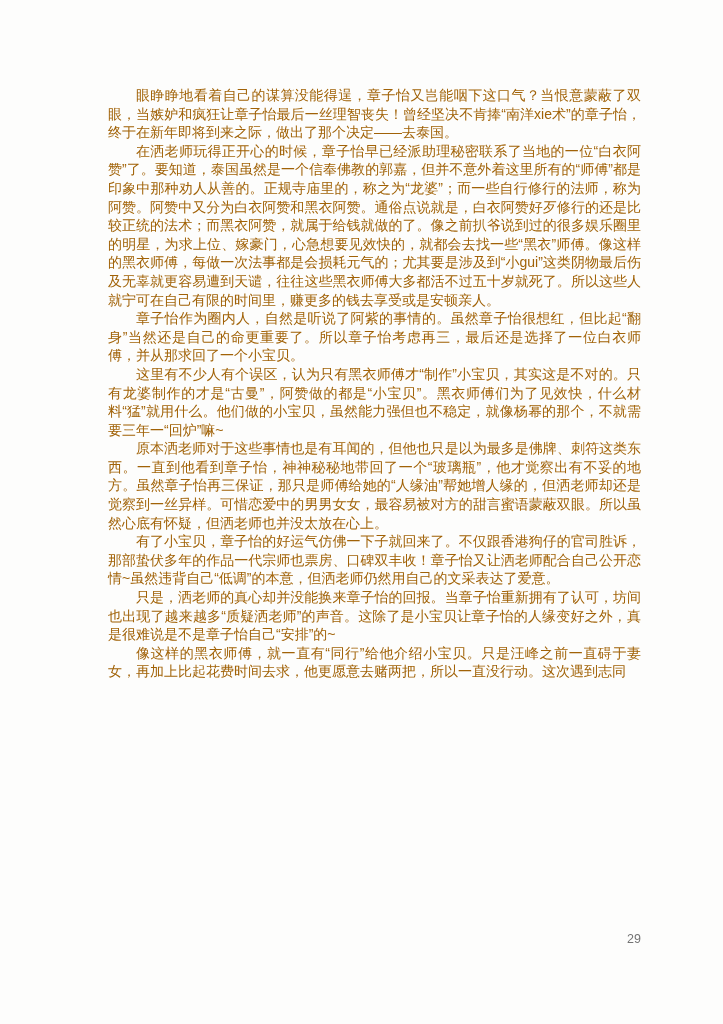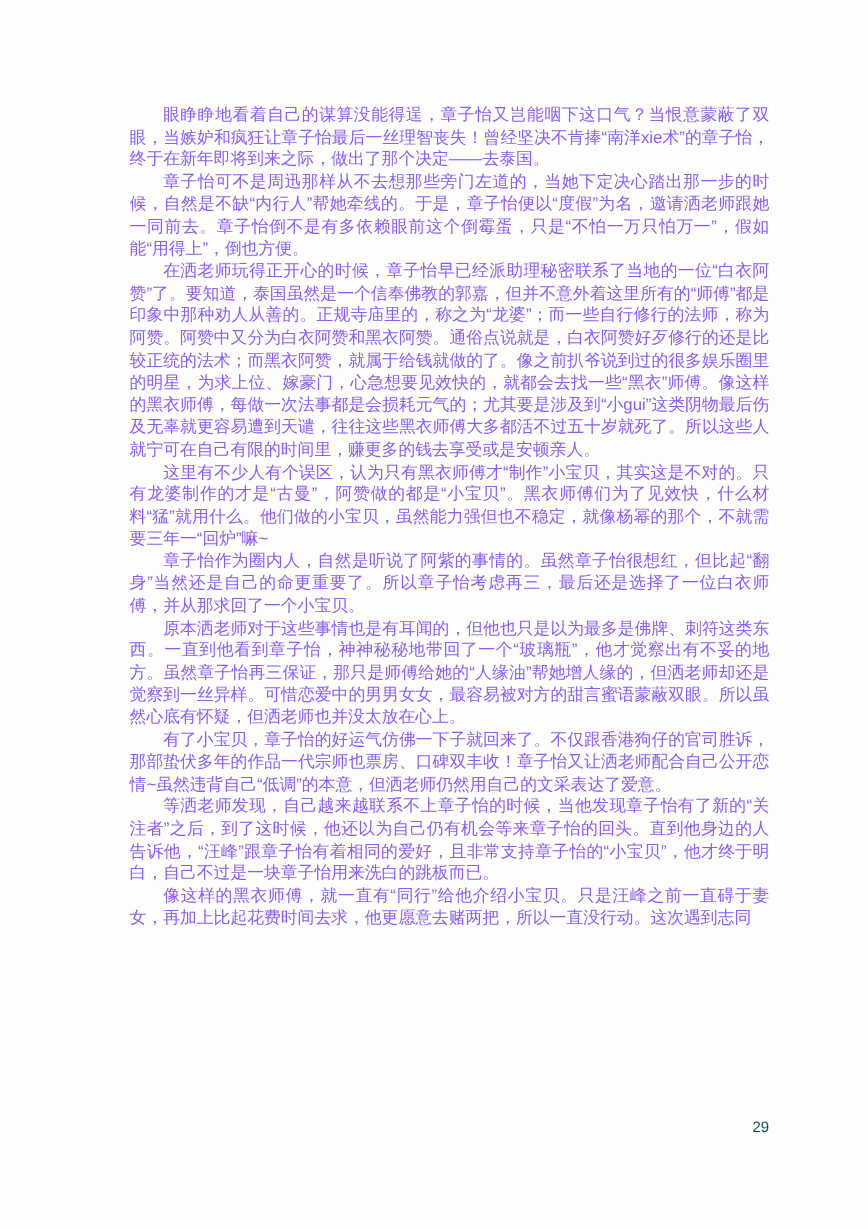--- a/index.html
+++ b/index.html
@@ -28,43 +28,42 @@
     top: 86px;
     width: 533px;
   }
   .text-block p {
     margin: 0;
     padding: 0;
     text-indent: 2em;
     font-size: 14px;
     line-height: 18.6px;
     text-align: justify;
-    color: #8b5cf6;
+    color: #a16207;
     font-weight: 500;
     word-break: break-all;
   }
   .page-number {
     position: absolute;
     left: 108px;
     top: 932px;
     width: 533px;
     text-align: right;
     font-size: 12.5px;
-    color: #0c4a6e;
+    color: #737373;
   }
 </style>
 </head>
 <body>
 
 <div class="page">
   <div class="text-block">
     <p>眼睁睁地看着自己的谋算没能得逞，章子怡又岂能咽下这口气？当恨意蒙蔽了双眼，当嫉妒和疯狂让章子怡最后一丝理智丧失！曾经坚决不肯捧“南洋xie术”的章子怡，终于在新年即将到来之际，做出了那个决定——去泰国。</p>
-    <p>章子怡可不是周迅那样从不去想那些旁门左道的，当她下定决心踏出那一步的时候，自然是不缺“内行人”帮她牵线的。于是，章子怡便以“度假”为名，邀请洒老师跟她一同前去。章子怡倒不是有多依赖眼前这个倒霉蛋，只是“不怕一万只怕万一”，假如能“用得上”，倒也方便。</p>
     <p>在洒老师玩得正开心的时候，章子怡早已经派助理秘密联系了当地的一位“白衣阿赞”了。要知道，泰国虽然是一个信奉佛教的郭嘉，但并不意外着这里所有的“师傅”都是印象中那种劝人从善的。正规寺庙里的，称之为“龙婆”；而一些自行修行的法师，称为阿赞。阿赞中又分为白衣阿赞和黑衣阿赞。通俗点说就是，白衣阿赞好歹修行的还是比较正统的法术；而黑衣阿赞，就属于给钱就做的了。像之前扒爷说到过的很多娱乐圈里的明星，为求上位、嫁豪门，心急想要见效快的，就都会去找一些“黑衣”师傅。像这样的黑衣师傅，每做一次法事都是会损耗元气的；尤其要是涉及到“小gui”这类阴物最后伤及无辜就更容易遭到天谴，往往这些黑衣师傅大多都活不过五十岁就死了。所以这些人就宁可在自己有限的时间里，赚更多的钱去享受或是安顿亲人。</p>
+    <p>章子怡作为圈内人，自然是听说了阿紫的事情的。虽然章子怡很想红，但比起“翻身”当然还是自己的命更重要了。所以章子怡考虑再三，最后还是选择了一位白衣师傅，并从那求回了一个小宝贝。</p>
     <p>这里有不少人有个误区，认为只有黑衣师傅才“制作”小宝贝，其实这是不对的。只有龙婆制作的才是“古曼”，阿赞做的都是“小宝贝”。黑衣师傅们为了见效快，什么材料“猛”就用什么。他们做的小宝贝，虽然能力强但也不稳定，就像杨幂的那个，不就需要三年一“回炉”嘛~</p>
-    <p>章子怡作为圈内人，自然是听说了阿紫的事情的。虽然章子怡很想红，但比起“翻身”当然还是自己的命更重要了。所以章子怡考虑再三，最后还是选择了一位白衣师傅，并从那求回了一个小宝贝。</p>
     <p>原本洒老师对于这些事情也是有耳闻的，但他也只是以为最多是佛牌、刺符这类东西。一直到他看到章子怡，神神秘秘地带回了一个“玻璃瓶”，他才觉察出有不妥的地方。虽然章子怡再三保证，那只是师傅给她的“人缘油”帮她增人缘的，但洒老师却还是觉察到一丝异样。可惜恋爱中的男男女女，最容易被对方的甜言蜜语蒙蔽双眼。所以虽然心底有怀疑，但洒老师也并没太放在心上。</p>
     <p>有了小宝贝，章子怡的好运气仿佛一下子就回来了。不仅跟香港狗仔的官司胜诉，那部蛰伏多年的作品一代宗师也票房、口碑双丰收！章子怡又让洒老师配合自己公开恋情~虽然违背自己“低调”的本意，但洒老师仍然用自己的文采表达了爱意。</p>
-    <p>等洒老师发现，自己越来越联系不上章子怡的时候，当他发现章子怡有了新的“关注者”之后，到了这时候，他还以为自己仍有机会等来章子怡的回头。直到他身边的人告诉他，“汪峰”跟章子怡有着相同的爱好，且非常支持章子怡的“小宝贝”，他才终于明白，自己不过是一块章子怡用来洗白的跳板而已。</p>
+    <p>只是，洒老师的真心却并没能换来章子怡的回报。当章子怡重新拥有了认可，坊间也出现了越来越多“质疑洒老师”的声音。这除了是小宝贝让章子怡的人缘变好之外，真是很难说是不是章子怡自己“安排”的~</p>
     <p>像这样的黑衣师傅，就一直有“同行”给他介绍小宝贝。只是汪峰之前一直碍于妻女，再加上比起花费时间去求，他更愿意去赌两把，所以一直没行动。这次遇到志同</p>
   </div>
   <div class="page-number">29</div>
 </div>
 
 </body></html>

